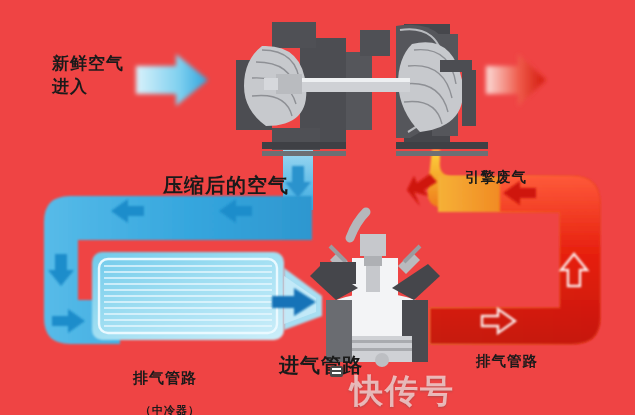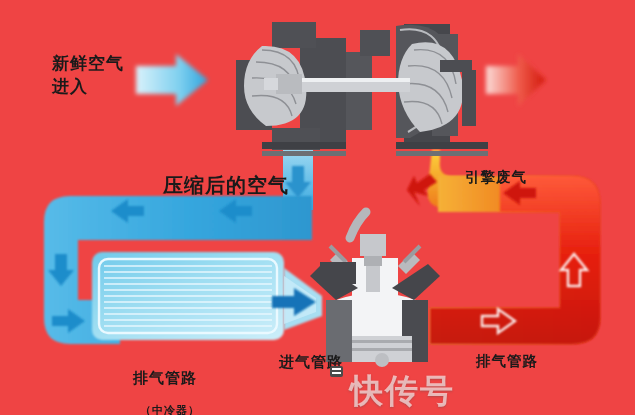--- a/index.html
+++ b/index.html
@@ -11,21 +11,21 @@
        line-height:1.35;white-space:nowrap;}
   .lbl.big{font-size:17px;}
 
   
   #lbl-fresh{left:52px;top:52px;}
   #lbl-exhaust-out{left:552px;top:52px;}
   #lbl-compressed{left:163px;top:172px;font-size:20px;}
   #lbl-engine-exhaust{left:465px;top:168px;font-size:14.5px;}
   #lbl-intercooler{left:133px;top:368px;font-size:15px;text-align:center;}
   #lbl-intercooler2{left:140px;top:404px;font-size:11px;}
-  #lbl-intake-pipe{left:279px;top:352px;font-size:15px;font-family:Liberation Serif, serif;}
+  #lbl-intake-pipe{left:279px;top:352px;font-size:20px;font-family:Liberation Serif, serif;}
   #lbl-exhaust-pipe{left:476px;top:352px;font-size:14.5px;}
 
   .watermark{position:absolute;left:350px;top:369px;font-size:33px;font-weight:bold;
      color:rgba(255,255,255,.62);letter-spacing:2px;
      text-shadow:0 1px 2px rgba(80,80,80,.35);pointer-events:none;}
   .wm-ico{position:absolute;left:330px;top:366px;width:13px;height:11px;
      background:#4a4a4a;border-radius:2px;}
   .wm-ico:after{content:"";position:absolute;left:2px;top:2px;width:9px;height:2px;
      background:#fff;box-shadow:0 4px 0 #fff;}
 </style>

